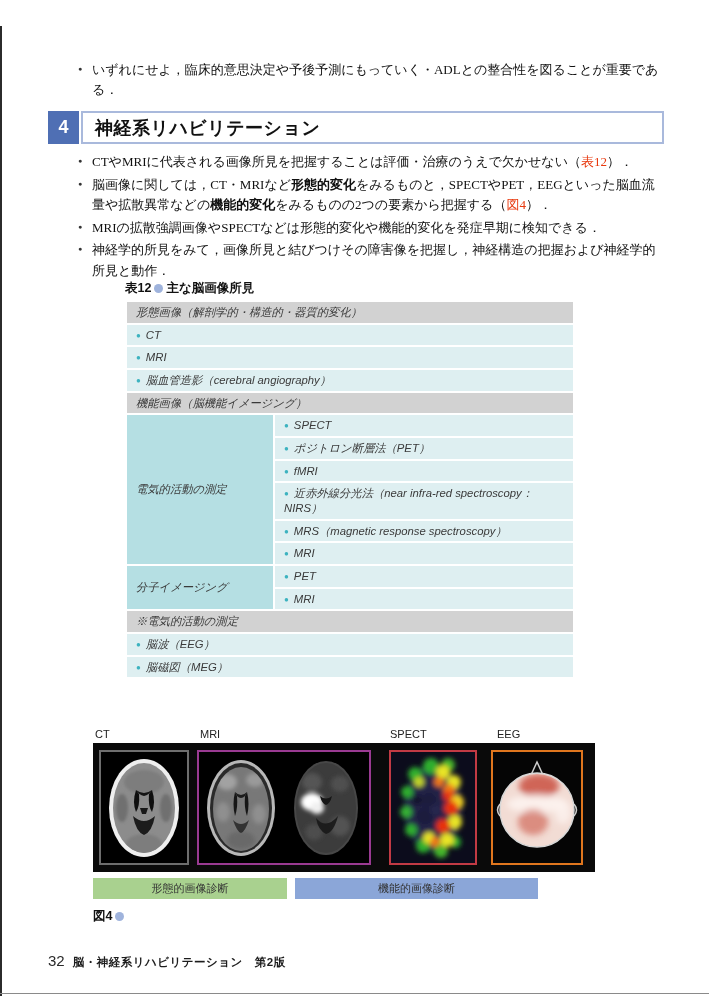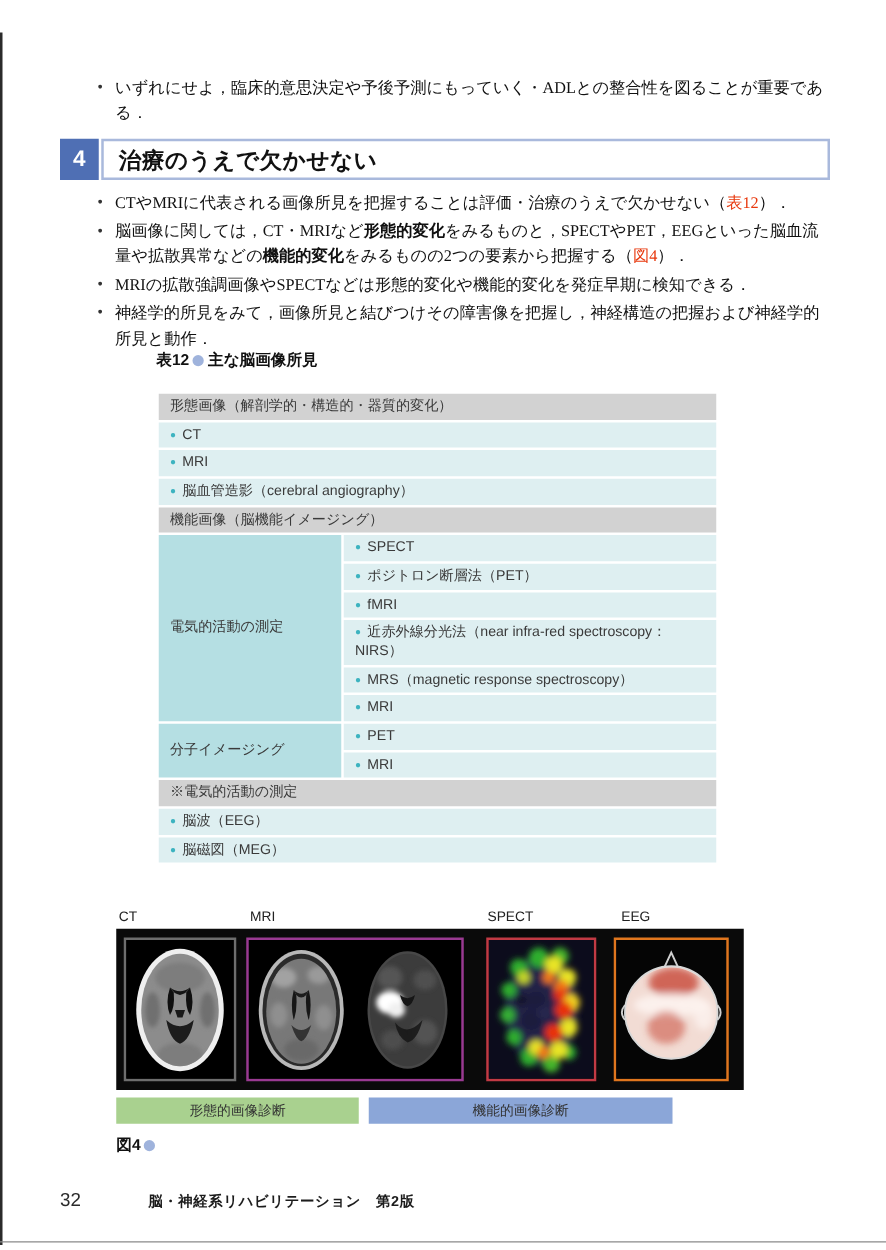--- a/index.html
+++ b/index.html
@@ -26,22 +26,22 @@
           font-family:"Liberation Serif",serif;font-size:13px;line-height:1.58;color:#111;}
   .points .row{display:flex;margin-bottom:2px;}
   .ref{color:#e8380d;}
   .pt b{font-family:"Liberation Sans",sans-serif;font-weight:bold;}
 
   
   .table-block{position:absolute;left:125px;top:280px;width:450px;}
   .tbl-caption{font-size:12.5px;font-weight:bold;color:#111;display:flex;align-items:center;}
   .cap-dot{display:inline-block;width:9px;height:9px;border-radius:50%;
            background:#9fb3dc;margin:0 3px;}
-  table.tbl{margin-top:16px;width:450px;border-collapse:separate;border-spacing:2px;
-            font-size:11.3px;color:#3a3a3a;line-height:1.3;}
+  table.tbl{margin-top:3px;width:450px;border-collapse:separate;border-spacing:2px;
+            font-size:11.3px;color:#3a3a3a;line-height:1.3;font-style:italic;}
   table.tbl td{padding:3px 9px;}
   td.hdr{background:#d2d2d2;}
   td.item{background:#deeff1;}
   td.grp{background:#b5dfe3;width:128px;vertical-align:middle;}
   .dot{color:#3db3c0;font-size:8px;margin-right:5px;vertical-align:1px;}
 
   .footnote{position:absolute;left:125px;top:656px;width:470px;font-size:10.8px;
             color:#3a3a3a;line-height:1.34;}
   .footnote div{white-space:nowrap;}
 
@@ -59,40 +59,40 @@
 
   .bars{margin-top:6px;display:flex;height:21px;font-size:11px;color:#333;}
   .bar{display:flex;align-items:center;justify-content:center;}
   .bar.green{width:194px;background:#a9d18f;}
   .bar.blue{width:243px;background:#8ba6d8;margin-left:8px;}
 
   .fig-caption{margin-top:9px;font-size:12.5px;font-weight:bold;color:#111;
                display:flex;align-items:center;}
 
   
-  .footer{position:absolute;left:48px;top:952px;display:flex;align-items:baseline;gap:46px;}
+  .footer{position:absolute;left:48px;top:952px;display:flex;align-items:baseline;}
   .pgnum{font-size:15px;color:#2a2a2a;}
   .book{font-size:11.5px;font-weight:bold;color:#1c1c1c;margin-left:8px;letter-spacing:.5px;}
 </style>
 </head>
 <body>
 
 <div class="page">
   <div class="edge-left"></div>
   <div class="edge-bottom"></div>
 
   <div class="top-note">
     <span class="blt">●</span>
     <span class="pt">いずれにせよ，臨床的意思決定や予後予測にもっていく・ADLとの整合性を図ることが重要である．</span>
   </div>
 
   <div class="sec-header">
     <div class="sec-num">4</div>
     <div class="sec-title-box">
-      <span class="sec-title">治療のうえで欠かせない</span>
+      <span class="sec-title">神経系リハビリテーション</span>
     </div>
   </div>
 
   <div class="points">
     <div class="row">
       <span class="blt">●</span>
       <span class="pt"><span>CTやMRIに代表される画像所見を把握することは評価・治療のうえで欠かせない（</span><span class="ref">表12</span><span>）．</span></span>
     </div>
     <div class="row">
       <span class="blt">●</span>

